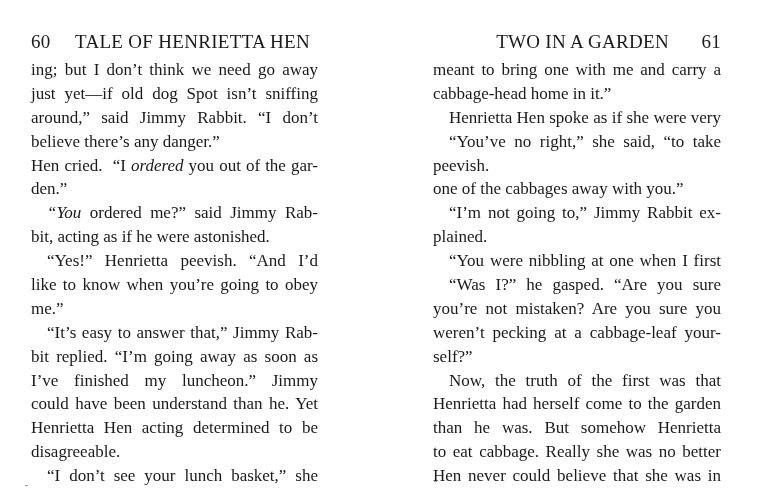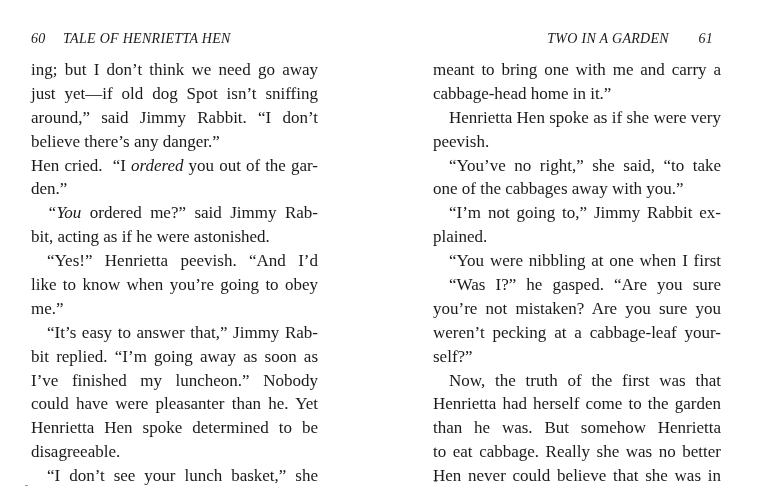--- a/index.html
+++ b/index.html
@@ -1,26 +1,26 @@
 <!DOCTYPE html>
 <html><head>
 <meta charset="utf-8">
 <style>
   html, body { margin:0; padding:0; }
   body { width:757px; height:504px; background:#ffffff; position:relative; overflow:hidden;
          font-family:"Liberation Serif","DejaVu Serif",serif; color:#1a1a1a; }
   .page { position:absolute; top:0; }
   .page.left { left:31px; width:287px; }
   .page.right { left:433px; width:288px; }
-  .header { position:absolute; top:31px; left:0; width:100%; height:20px; font-size:14px; letter-spacing:0.3px;font-style:italic; }
+  .header { position:absolute; top:31px; left:0; width:100%; height:20px; font-size:19px; letter-spacing:0.3px; }
   .header .num { position:absolute; top:0; }
-  .header .title { position:absolute; top:0; white-space:nowrap; }
+  .header .title { position:absolute; top:0; white-space:nowrap;margin-left:12px; }
   .left .header .num { left:0; }
   .left .header .title { left:32px; }
-  .right .header .num { right:8px; }
+  .right .header .num { right:0; }
   .right .header .title { right:52px; }
   .body { position:absolute; top:58px; left:0; width:100%; }
   .line { height:23.9px; line-height:23.9px; font-size:17px; white-space:nowrap; text-align:justify; text-align-last:justify; }
   .line.last { text-align-last:left; }
   .line.indent { padding-left:16px; }
   .mark { position:absolute; width:3px; height:1px; background:#999; }
 </style>
 </head>
 <body>
 
@@ -36,39 +36,39 @@
       <div class="line last">believe there’s any danger.”</div>
       <div class="line">Hen cried. &nbsp;“I <i>ordered</i> you out of the gar-</div>
       <div class="line last">den.”</div>
       <div class="line indent"><i>“You</i> ordered me?” said Jimmy Rab-</div>
       <div class="line last">bit, acting as if he were astonished.</div>
       <div class="line indent">“Yes!” Henrietta peevish. “And I’d</div>
       <div class="line">like to know when you’re going to obey</div>
       <div class="line last">me.”</div>
       <div class="line indent">“It’s easy to answer that,” Jimmy Rab-</div>
       <div class="line">bit replied. “I’m going away as soon as</div>
-      <div class="line">I’ve finished my luncheon.” Nobody</div>
-      <div class="line">could have were pleasanter than he. Yet</div>
-      <div class="line">Henrietta Hen spoke determined to be</div>
+      <div class="line">I’ve finished my luncheon.” Jimmy</div>
+      <div class="line">could have been understand than he. Yet</div>
+      <div class="line">Henrietta Hen acting determined to be</div>
       <div class="line last">disagreeable.</div>
       <div class="line indent">“I don’t see your lunch basket,” she</div>
     </div>
 </div>
 
 <div class="page right">
   <div class="header">
     <span class="title">TWO IN A GARDEN</span>
     <span class="num">61</span>
   </div>
   <div class="body">
       <div class="line">meant to bring one with me and carry a</div>
       <div class="line last">cabbage-head home in it.”</div>
       <div class="line indent">Henrietta Hen spoke as if she were very</div>
+      <div class="line indent">“You’ve no right,” she said, “to take</div>
       <div class="line last">peevish.</div>
-      <div class="line indent">“You’ve no right,” she said, “to take</div>
       <div class="line last">one of the cabbages away with you.”</div>
       <div class="line indent">“I’m not going to,” Jimmy Rabbit ex-</div>
       <div class="line last">plained.</div>
       <div class="line indent">“You were nibbling at one when I first</div>
       <div class="line indent">“Was I?” he gasped. “Are you sure</div>
       <div class="line">you’re not mistaken? Are you sure you</div>
       <div class="line">weren’t pecking at a cabbage-leaf your-</div>
       <div class="line last">self?”</div>
       <div class="line indent">Now, the truth of the first was that</div>
       <div class="line">Henrietta had herself come to the garden</div>

